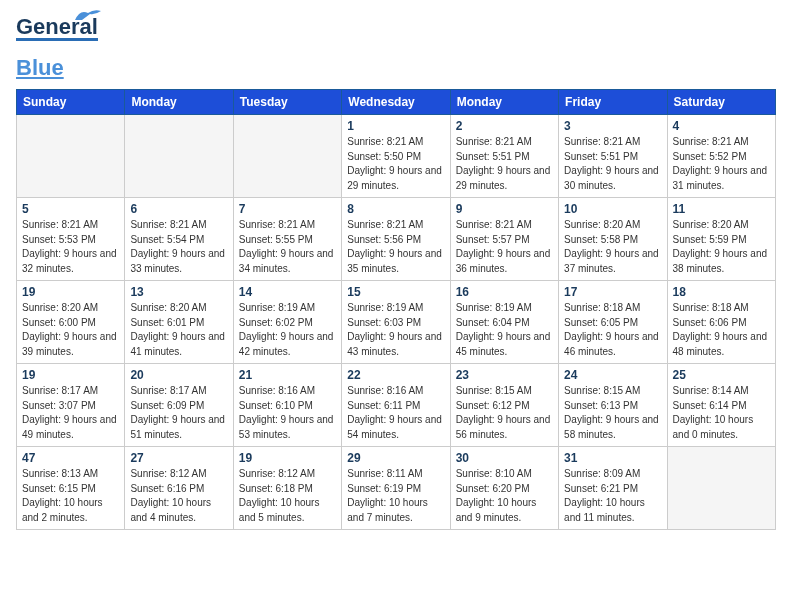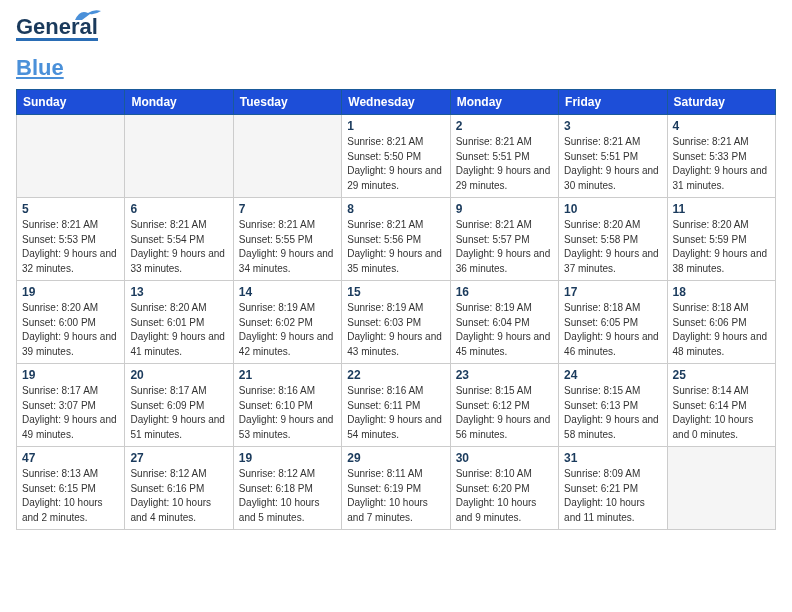--- a/index.html
+++ b/index.html
@@ -137,21 +137,21 @@
           <td>
             <span class="day-number">3</span>
             <div class="day-detail">Sunrise: 8:21 AM
 Sunset: 5:51 PM
 Daylight: 9 hours
 and 30 minutes.</div>
           </td>
           <td>
             <span class="day-number">4</span>
             <div class="day-detail">Sunrise: 8:21 AM
-Sunset: 5:33 PM
+Sunset: 5:52 PM
 Daylight: 9 hours
 and 31 minutes.</div>
           </td>
         </tr>
         <tr>
           <td>
             <span class="day-number">5</span>
             <div class="day-detail">Sunrise: 8:21 AM
 Sunset: 5:53 PM
 Daylight: 9 hours

